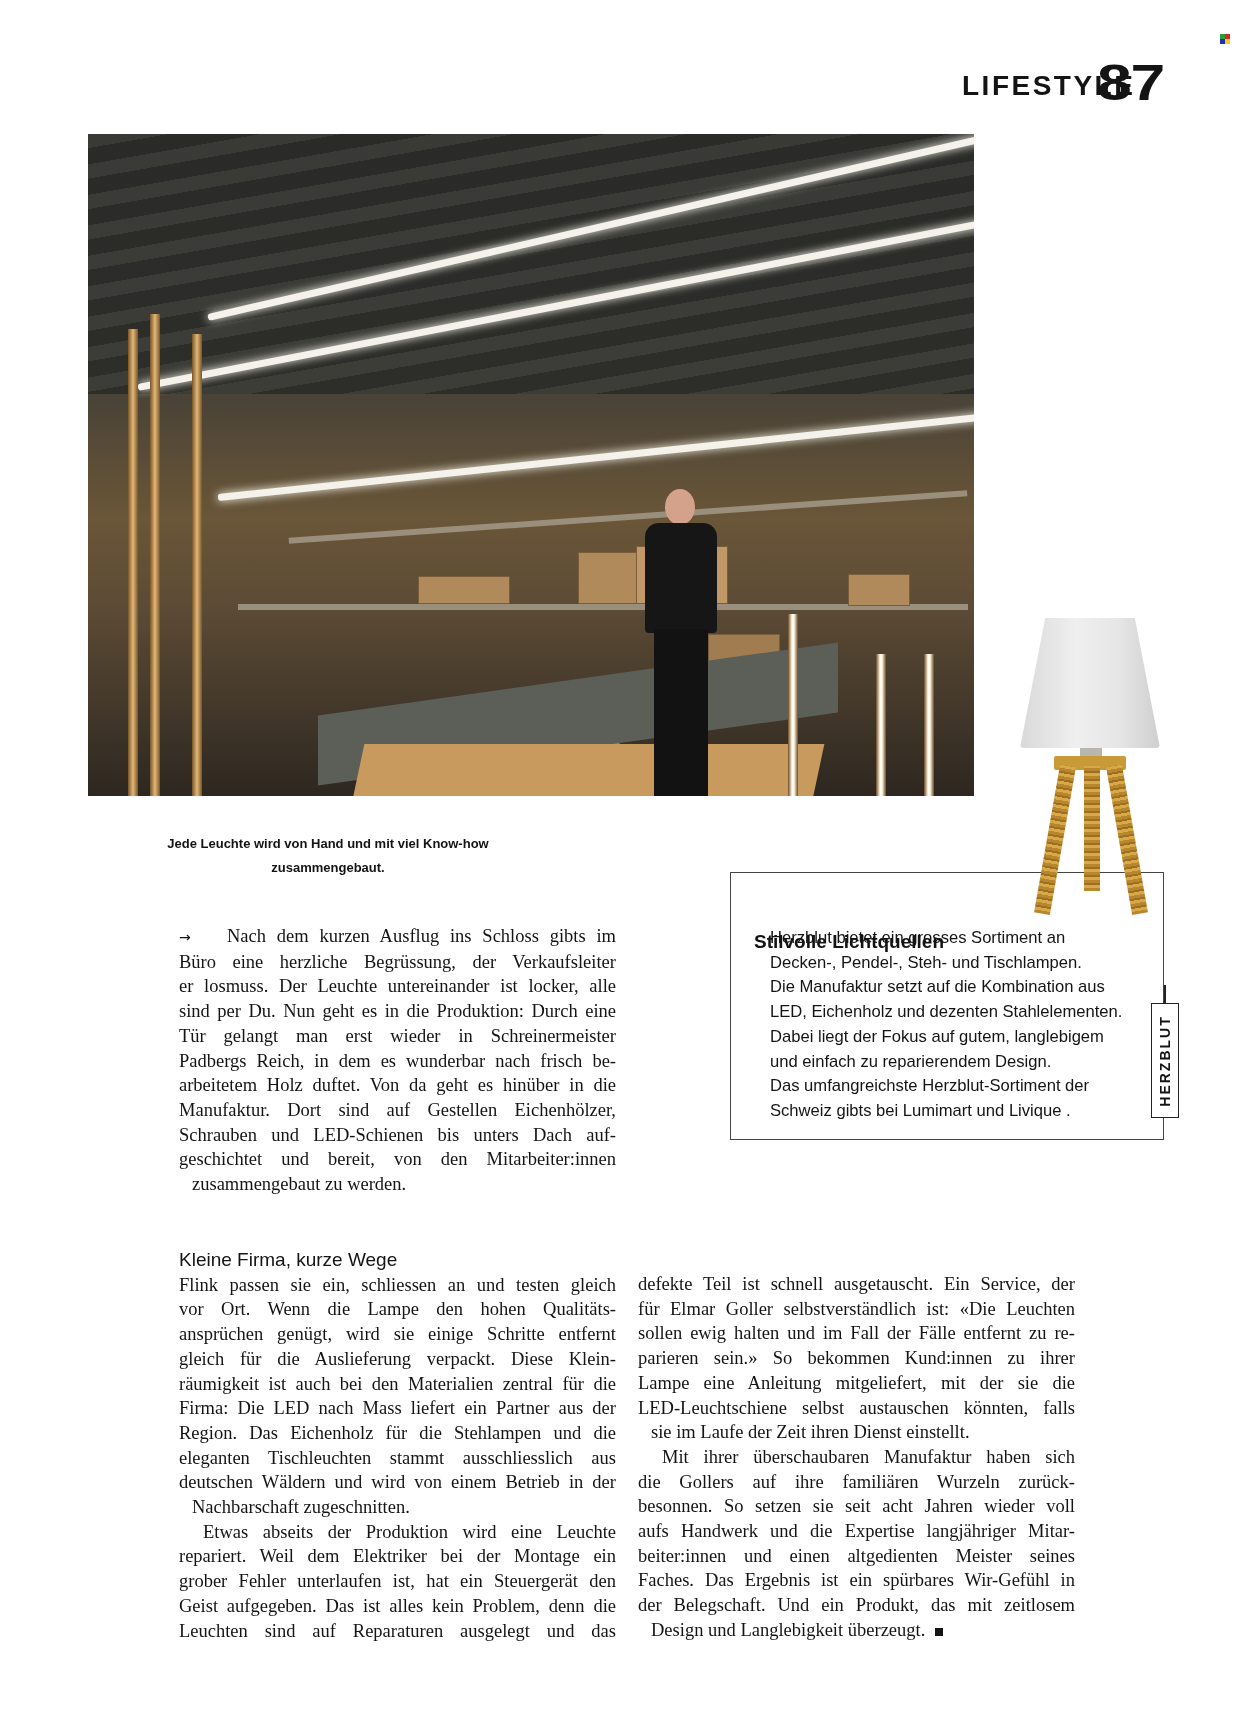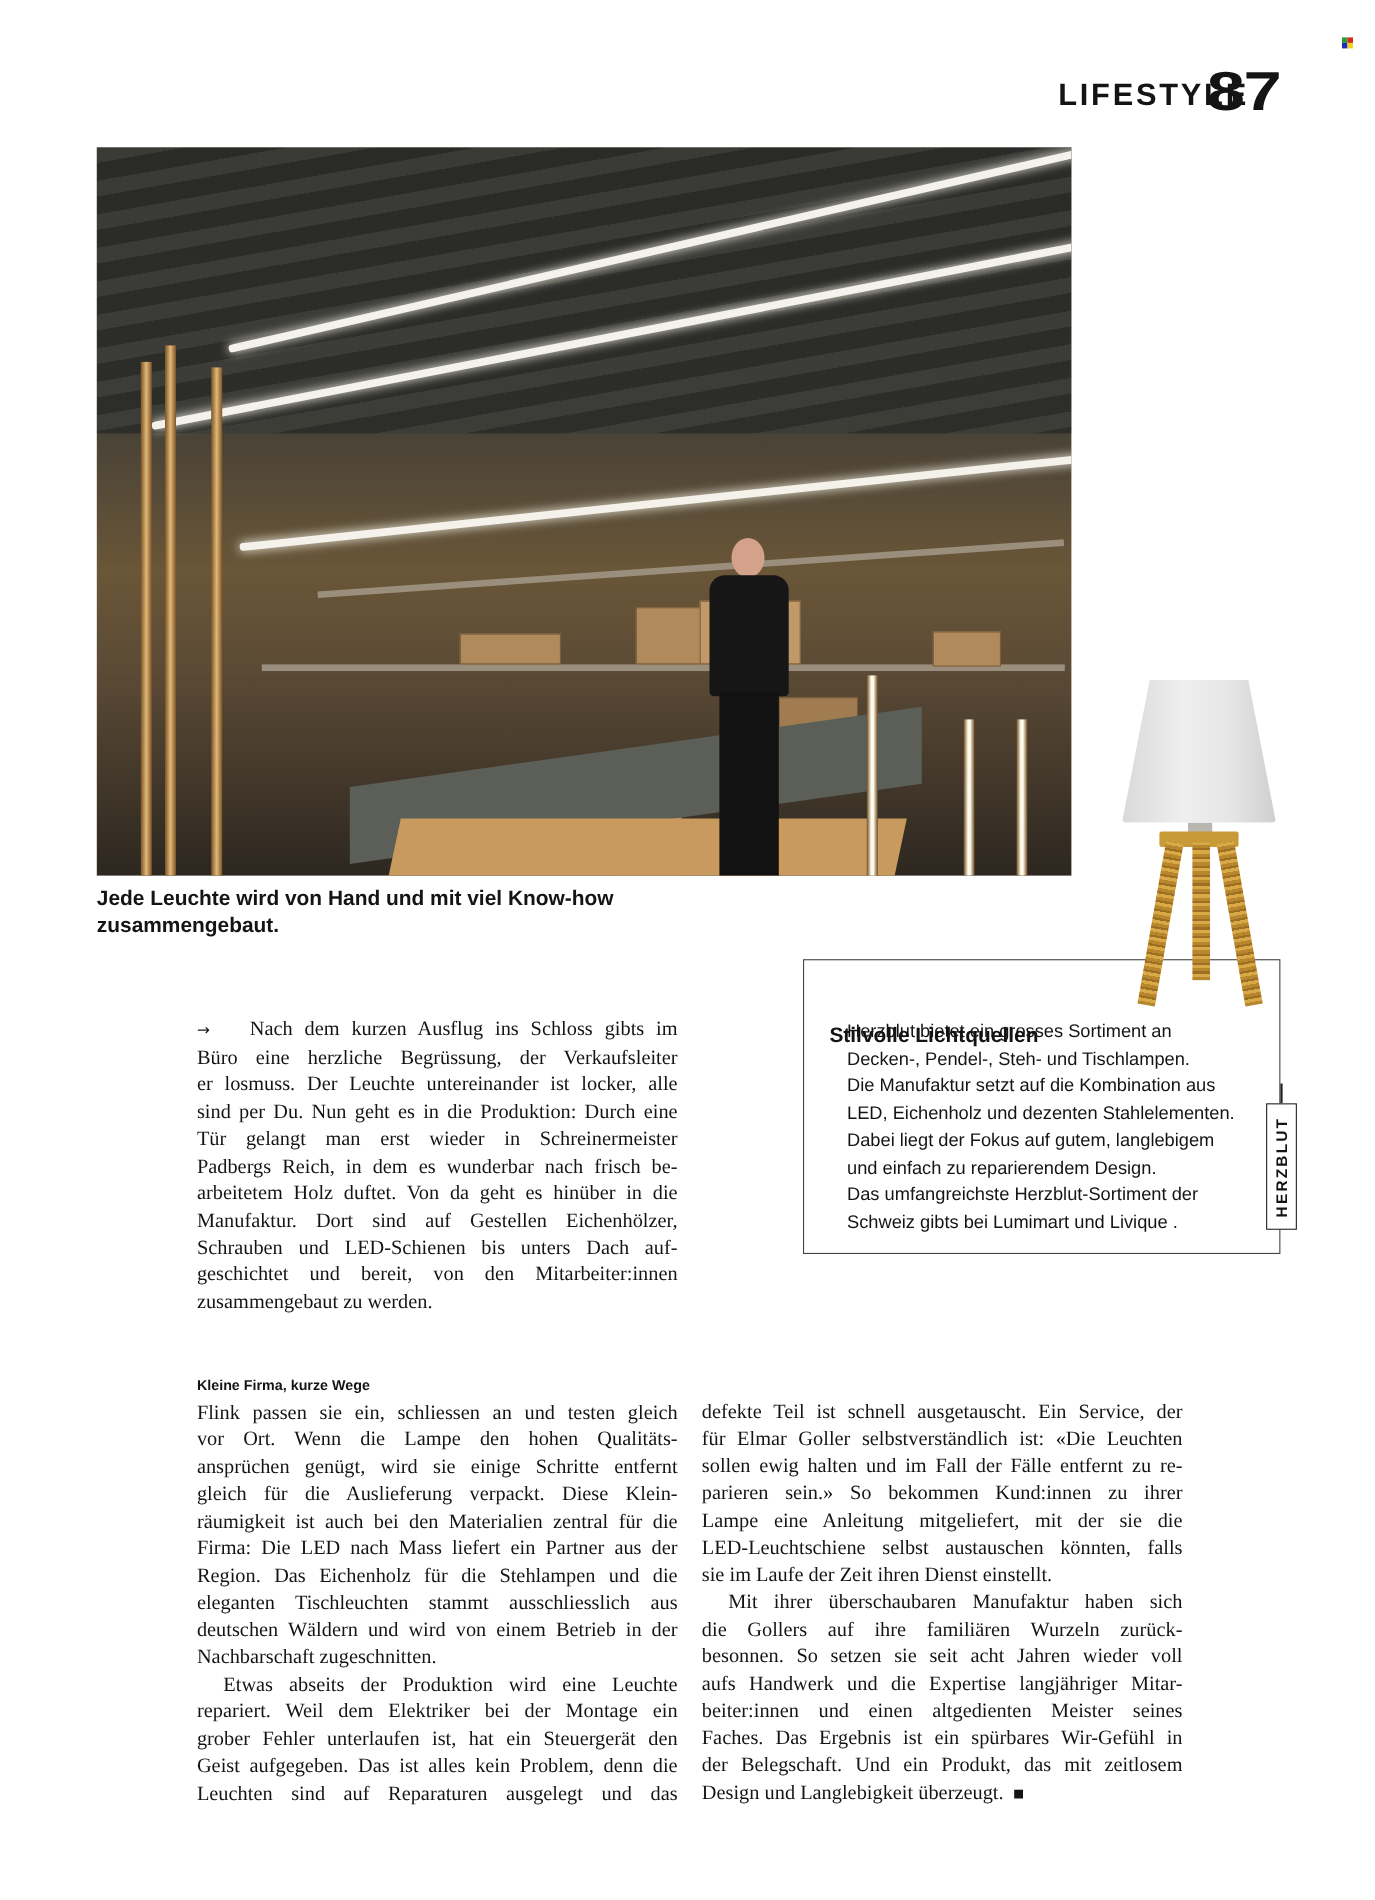--- a/index.html
+++ b/index.html
@@ -22,21 +22,21 @@
   .photo .box { position: absolute; background: #b08a5a; border: 1px solid #7a5e3c; }
   .photo .post { position: absolute; width: 10px; background: linear-gradient(90deg,#7a5428,#e2b877,#7a5428); }
   .photo .post.lit { background: linear-gradient(90deg,#6b4a22,#fffbea 40%,#fffbea 60%,#6b4a22); }
   .photo .bench { position: absolute; left: 270px; top: 610px; width: 460px; height: 60px; background: #c99a5e; transform: skewX(-12deg); }
   .photo .benchtop { position: absolute; left: 230px; top: 545px; width: 520px; height: 70px; background: #5c5e58; transform: skewY(-8deg); }
   .photo .person { position: absolute; left: 552px; top: 355px; width: 80px; height: 310px; }
   .photo .person .head { position: absolute; left: 25px; top: 0; width: 30px; height: 36px; border-radius: 50%; background: #d4a28a; }
   .photo .person .torso { position: absolute; left: 5px; top: 34px; width: 72px; height: 110px; background: #161616; border-radius: 14px 14px 4px 4px; }
   .photo .person .legs { position: absolute; left: 14px; top: 140px; width: 54px; height: 170px; background: #121212; }
 
-  .caption { left: 88px; top: 806px; width: 480px; font-family: "Liberation Sans", sans-serif; font-weight: 700; font-size: 19px; line-height: 24px; }
+  .caption { left: 88px; top: 832px; width: 480px; font-family: "Liberation Sans", sans-serif; font-weight: 700; font-size: 13px; line-height: 24px; text-align: center; }
 
   
   .lamp { left: 1010px; top: 614px; width: 160px; height: 300px; }
   .lamp .shade { position: absolute; left: 10px; top: 4px; width: 140px; height: 130px; background: linear-gradient(90deg,#d9d9d9,#efefef 40%,#e6e6e6 70%,#cfcfcf); clip-path: polygon(18% 0, 82% 0, 100% 100%, 0 100%); border-radius: 4px; }
   .lamp .neck { position: absolute; left: 70px; top: 134px; width: 22px; height: 10px; background: #b9b6ae; }
   .lamp .ring { position: absolute; left: 44px; top: 142px; width: 72px; height: 14px; background: #c99a38; border-radius: 2px; }
   .lamp .leg { position: absolute; width: 16px; height: 150px; background: repeating-linear-gradient(0deg,#b8862d 0 3px,#d9a847 3px 6px,#9c6f22 6px 8px); transform-origin: top center; }
 
   
   .infobox { left: 730px; top: 872px; width: 434px; height: 268px; border: 1.5px solid #444; box-sizing: border-box; }
@@ -44,26 +44,26 @@
   .infobox-body { left: 754px; top: 926px; width: 400px; font-family: "Liberation Sans", sans-serif; font-size: 16.6px; line-height: 24.7px; }
   .infobox-body div { white-space: nowrap; margin-left: 16px; }
 
   .brand-tag { left: 1151px; top: 1003px; width: 28px; height: 115px; border: 1.5px solid #222; background: #fff; box-sizing: border-box; }
   .brand-tag span { position: absolute; left: 50%; top: 50%; transform: translate(-50%,-50%) rotate(-90deg); font-family: "Liberation Sans", sans-serif; font-weight: 900; font-size: 14px; letter-spacing: 2px; white-space: nowrap; }
   .brand-tag-line { left: 1164px; top: 985px; width: 1.5px; height: 18px; background: #222; }
 
   
   .col { font-family: "Liberation Serif", serif; font-size: 18.5px; line-height: 24.7px; text-align: justify; }
   .col .line { white-space: nowrap; text-align-last: justify; display: block; }
-  .col .line.last { text-align-last: left; }
+  .col .line.last { text-align-last: left; margin-left: 13px; }
   .col .indent { padding-left: 24px; }
   .col-1a { left: 179px; top: 924px; width: 437px; }
   .col-1b { left: 179px; top: 1248px; width: 437px; }
   .col-2 { left: 638px; top: 1272px; width: 437px; }
-  .subhead { font-family: "Liberation Sans", sans-serif; font-weight: 700; font-size: 13px; line-height: 24.7px; }
+  .subhead { font-family: "Liberation Sans", sans-serif; font-weight: 400; font-size: 19px; line-height: 24.7px; }
   .arrow { display: inline-block; width: 48px; font-family: "DejaVu Sans", sans-serif; font-size: 14px; }
   .end-mark { display: inline-block; width: 8px; height: 8px; background: #141414; margin-left: 10px; vertical-align: middle; }
 </style>
 </head>
 <body>
 
 <div class="abs corner-mark">
   <span style="left:0;top:0;background:#2a9d3a"></span>
   <span style="left:5px;top:0;background:#d42a1e"></span>
   <span style="left:0;top:5px;background:#1c2fb8"></span>

